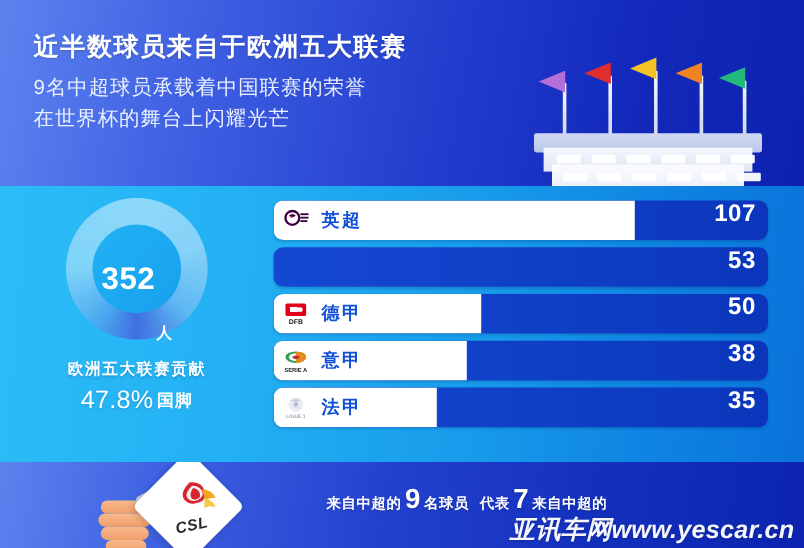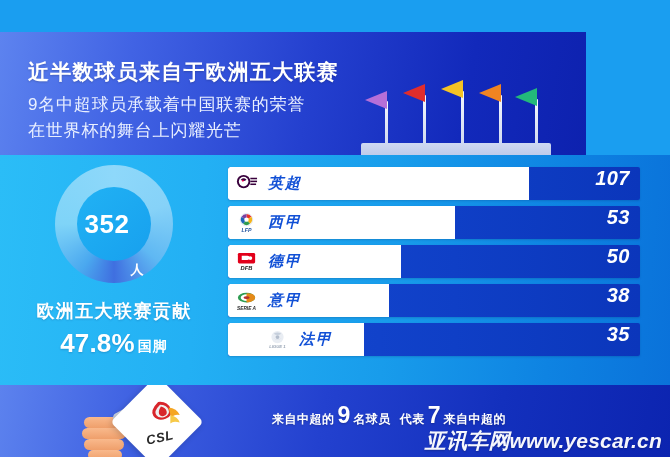--- a/index.html
+++ b/index.html
@@ -8,24 +8,23 @@
     font-family:"Liberation Sans","DejaVu Sans",sans-serif;
     background:#1a9ef0;
     position:relative;
   }
 
   
   #page { position:relative; width:670px; height:457px; overflow:hidden; }
 
   
   #header {
-    position:absolute; left:0; top:0; width:586px; height:155px;
+    position:absolute; left:0; top:0; width:670px; height:155px;
     background:linear-gradient(100deg,#5d83ef 0%,#4163e4 22%,#2440cf 52%,#1229bb 78%,#0d21ae 100%);
     overflow:hidden;
-    margin-top:32px;
   }
   #header-text { position:absolute; left:28px; top:27px; }
   .h-title {
     color:#ffffff; font-size:21px; font-weight:bold; letter-spacing:1.2px;
     line-height:1.25; white-space:nowrap;
     text-shadow:0 1px 2px rgba(0,0,0,.18);
   }
   .h-sub {
     color:#eaf0ff; font-size:17px; font-weight:normal; letter-spacing:.8px;
     line-height:1.52; white-space:nowrap;
@@ -75,49 +74,48 @@
         #3f6fe0 0deg, #4aa8ef 35deg, #7fd4f8 90deg,
         #8ed8fa 180deg, #86d2f8 250deg, #5fb8f3 310deg, #3f6fe0 360deg);
   }
   #donut::after {
     content:""; position:absolute; left:50%; top:50%;
     width:74px; height:74px; margin:-37px 0 0 -37px;
     border-radius:50%;
     background:linear-gradient(135deg,#21b2f4,#17a0ee);
   }
   #donut-center {
-    position:absolute; left:0; top:0; width:118px; height:118px;
+    position:absolute; left:0; top:8px; width:118px; height:118px;
     display:flex; align-items:center; justify-content:center;
     z-index:3;
   }
   #donut-value { color:#ffffff; font-size:26px; font-weight:bold; letter-spacing:.5px; }
   #donut-unit { color:#ffffff; font-size:13px; font-weight:bold; margin-left:1px; align-self:flex-end; padding-bottom:4px; }
 
   #donut-caption { text-align:center; margin-top:16px; }
   .d-cap {
-    color:#ffffff; font-size:18px; font-weight:bold; letter-spacing:1.4px;
+    color:#ffffff; font-size:13px; font-weight:bold; letter-spacing:1.4px;
     text-shadow:0 1px 2px rgba(0,40,90,.2);
   }
   #donut-pct-row {
     margin-top:5px; display:flex; align-items:flex-end; justify-content:center; gap:3px;
   }
   #donut-pct {
-    color:#ffffff; font-size:26px; font-weight:bold; letter-spacing:.2px;
+    color:#ffffff; font-size:21px; font-weight:normal; letter-spacing:.2px;
     text-shadow:0 1px 2px rgba(0,40,90,.22);
   }
   #donut-pct-label { color:#ffffff; font-size:14px; font-weight:bold; padding-bottom:3px; letter-spacing:1px; }
 
   
   #chart { position:absolute; left:228px; top:12px; width:412px; }
   .bar-row {
     position:relative; height:33px; margin-bottom:6px;
     background:linear-gradient(90deg,#1548d2 0%,#0f3fc6 55%,#0b36bb 100%);
-    border-radius:2px; overflow:hidden;
+    border-radius:8px; overflow:hidden;
     box-shadow:0 1px 2px rgba(0,30,80,.18);
-    font-style:italic;
   }
   .bar-fill {
     position:absolute; left:0; top:0; height:33px;
     background:#ffffff; border-radius:2px 0 0 2px;
     display:flex; align-items:center;
   }
   .bar-logo {
     width:25px; height:25px; margin-left:6px; flex:none;
     display:flex; align-items:center; justify-content:center;
   }
@@ -259,35 +257,20 @@
               <rect x="16" y="9" width="7" height="1.6" fill="#38003c"></rect>
               <rect x="16" y="12" width="6" height="1.6" fill="#38003c"></rect>
             </svg>
           </span>
           <span class="bar-label">英超</span>
         </div>
         <span class="bar-value">107</span>
       </div>
 
       <div class="bar-row">
-        <div class="bar-fill" style="width:55%;">
-          <span class="bar-logo">
-            <svg viewBox="0 0 24 24" width="23" height="23">
-              <circle cx="12" cy="9" r="6.5" fill="#ffffff" stroke="#cfd8e8" stroke-width=".6"></circle>
-              <path d="M12 3 a6 6 0 0 1 5.2 3 L12 9z" fill="#e8312a"></path>
-              <path d="M17.2 6 a6 6 0 0 1 -1.6 7.4 L12 9z" fill="#f5b51a"></path>
-              <path d="M15.6 13.4 a6 6 0 0 1 -7.2 0 L12 9z" fill="#2d9b4e"></path>
-              <path d="M8.4 13.4 a6 6 0 0 1 -1.6 -7.4 L12 9z" fill="#1d64b8"></path>
-              <path d="M6.8 6 a6 6 0 0 1 5.2 -3 L12 9z" fill="#7b3fa0"></path>
-              <circle cx="12" cy="9" r="2.3" fill="#ffffff"></circle>
-              <text x="12" y="21.5" font-size="5.5" fill="#1d4f9c" text-anchor="middle" font-family="Liberation Sans, sans-serif" font-weight="bold">LFP</text>
-            </svg>
-          </span>
-          <span class="bar-label">西甲</span>
-        </div>
         <span class="bar-value">53</span>
       </div>
 
       <div class="bar-row">
         <div class="bar-fill" style="width:42%;">
           <span class="bar-logo">
             <svg viewBox="0 0 24 24" width="23" height="23">
               <rect x="3" y="3" width="18" height="11" rx="1.5" fill="#e2001a"></rect>
               <path d="M7 6 h6 a2.2 2.2 0 0 1 0 4.4 h-6z" fill="#ffffff"></path>
               <circle cx="16" cy="8.4" r="2" fill="#ffffff"></circle>
@@ -309,21 +292,21 @@
               <path d="M8.8 9 a3.4 2 0 0 1 6.6 0 a3.4 2 0 0 1 -6.6 0z" fill="#b8312e"></path>
               <text x="12" y="21.5" font-size="5" fill="#2b2b2b" text-anchor="middle" font-family="Liberation Sans, sans-serif" font-weight="bold">SERIE A</text>
             </svg>
           </span>
           <span class="bar-label">意甲</span>
         </div>
         <span class="bar-value">38</span>
       </div>
 
       <div class="bar-row">
-        <div class="bar-fill" style="width:33%;justify-content:center;">
+        <div class="bar-fill" style="width:33%;">
           <span class="bar-logo">
             <svg viewBox="0 0 24 24" width="23" height="23">
               <circle cx="12" cy="9.5" r="6.4" fill="#e9edf3"></circle>
               <path d="M8 6 q4-2.5 8 0 q-4 2.5 -8 0z" fill="#c6cfdc"></path>
               <path d="M7.5 10.5 q4.5 3 9 0 q-4.5 3.6 -9 0z" fill="#c6cfdc"></path>
               <circle cx="12" cy="9.5" r="2" fill="#b3bdcc"></circle>
               <text x="12" y="21" font-size="4.4" fill="#9aa6b6" text-anchor="middle" font-family="Liberation Sans, sans-serif" font-weight="bold">LIGUE 1</text>
             </svg>
           </span>
           <span class="bar-label">法甲</span>

